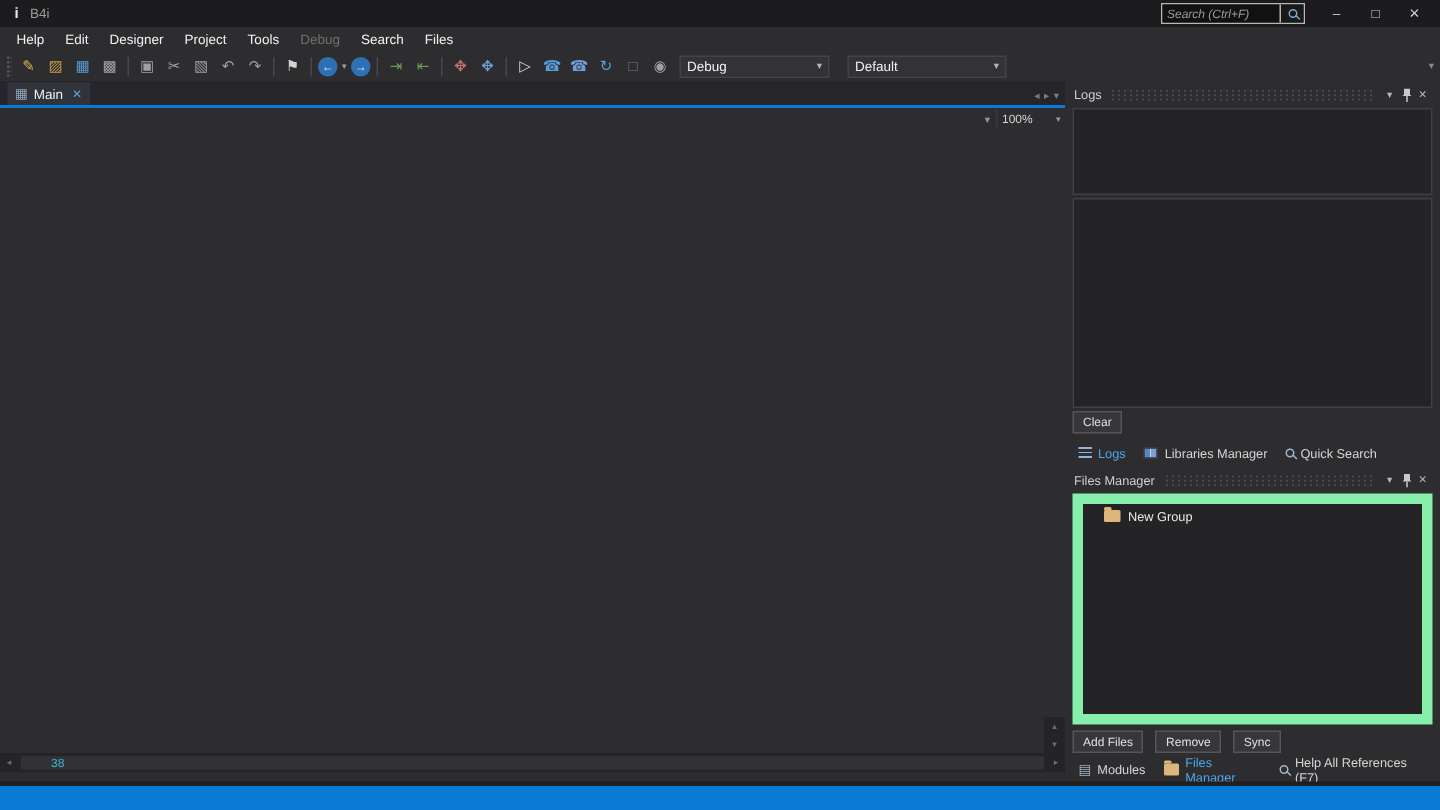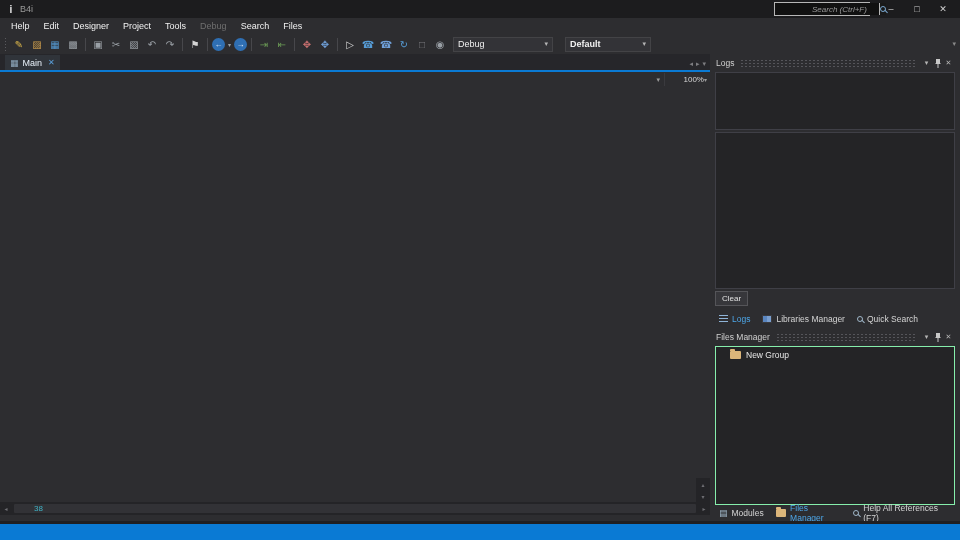--- a/index.html
+++ b/index.html
@@ -4,21 +4,21 @@
 <style>
   html,body{margin:0;padding:0;background:#1a1a1a;}
   *{box-sizing:border-box;font-family:"Liberation Sans","DejaVu Sans",sans-serif;}
   .window{width:960px;height:540px;background:#2d2d30;position:relative;overflow:hidden;display:flex;flex-direction:column;}
 
   
   .titlebar{height:18px;background:#1c1c1e;display:flex;align-items:center;padding:0 4px;flex:0 0 auto;}
   .app-icon{color:#e8e8e8;font-size:10px;font-weight:bold;width:14px;text-align:center;}
   .app-title{color:#9a9a9a;font-size:9px;margin-left:2px;flex:0 0 auto;}
   .titlebar-spacer{flex:1;}
-  .search-wrap{display:flex;align-items:center;border:1px solid #b7b7b7;background:#111;height:14px;width:96px;padding-left:34px;}
+  .search-wrap{display:flex;align-items:center;border:1px solid #b7b7b7;background:#111;height:14px;width:96px;}
   .search-wrap input{flex:1;background:#111;border:none;outline:none;color:#cfcfcf;font-size:8px;padding:0 3px;width:70px;height:12px;}
   .search-wrap input::placeholder{color:#9a9a9a;font-style:italic;}
   .search-btn{width:16px;height:12px;border-left:1px solid #b7b7b7;background:#191919;display:flex;align-items:center;justify-content:center;color:#7aa7cf;}
   .magnifier{position:relative;width:6px;height:6px;border:1.4px solid currentColor;border-radius:50%;display:inline-block;}
   .magnifier::after{content:"";position:absolute;width:4px;height:1.4px;background:currentColor;transform:rotate(45deg);right:-3px;bottom:-1px;}
   .win-controls{display:flex;margin-left:8px;}
   .win-btn{width:26px;height:16px;color:#cfcfcf;font-size:9px;display:flex;align-items:center;justify-content:center;cursor:default;}
 
   
   .menubar{height:16px;display:flex;align-items:center;padding:0 4px;flex:0 0 auto;}
@@ -31,21 +31,21 @@
   .tbi{width:16px;height:16px;display:flex;align-items:center;justify-content:center;font-size:10px;color:#9aa0a6;margin:0 1px;}
   .tsep{width:1px;height:13px;background:#47474b;margin:0 3px;}
   .ic-yellow{color:#d9b44a;} .ic-orange{color:#c99a4b;} .ic-blue{color:#569cd6;}
   .ic-green{color:#6a9955;} .ic-red{color:#c97070;} .ic-lblue{color:#6f9fd8;}
   .ic-light{color:#d4d4d4;} .ic-dim{color:#7a7a7e;}
   .nav-circle{width:13px;height:13px;border-radius:50%;background:#2f6fb3;color:#e6f0fa;font-size:8px;display:flex;align-items:center;justify-content:center;margin:0 1px;}
   .mini-caret{font-size:6px;color:#9aa0a6;width:7px;text-align:center;}
   .combo{height:15px;background:#333337;border:1px solid #434346;color:#f1f1f1;font-size:9px;display:flex;align-items:center;padding:0 4px;margin:0 8px 0 4px;}
   .combo .val{flex:1;}
   .combo .caret{font-size:7px;color:#b5b5b5;margin-left:6px;}
-  .combo.w1{width:100px;} .combo.w2{width:86px;font-weight:bold;}
+  .combo.w1{width:100px;} .combo.w2{width:106px;}
   .overflow{margin-left:auto;color:#8a8a8a;font-size:7px;padding-right:2px;}
 
   
   .main{flex:1;display:flex;min-height:0;}
   .editor-col{width:710px;display:flex;flex-direction:column;flex:0 0 auto;}
   .splitter{width:3px;background:#2d2d30;flex:0 0 auto;}
   .right-col{flex:1;display:flex;flex-direction:column;padding:2px 4px 0 1px;min-height:0;}
 
   
   .tabstrip{height:16px;background:#26262a;display:flex;align-items:flex-end;flex:0 0 auto;}
@@ -53,21 +53,21 @@
   .tab-icon{color:#8fa8bc;font-size:9px;margin-right:4px;}
   .tab-label{color:#e8f1fa;font-size:9px;margin-right:6px;}
   .tab-close{color:#5aa0dc;font-size:8px;}
   .tabstrip-controls{margin-left:auto;display:flex;align-items:center;gap:3px;padding:0 4px 2px 0;color:#7d7d81;font-size:7px;}
   .blue-line{height:2px;background:#0a7ad4;flex:0 0 auto;}
 
   
   .editor-toolbar{height:15px;display:flex;align-items:center;flex:0 0 auto;background:#2d2d30;}
   .region-combo{flex:1;display:flex;justify-content:flex-end;align-items:center;color:#9a9a9a;font-size:7px;padding-right:4px;}
   .zoom-combo{width:46px;height:13px;display:flex;align-items:center;color:#d5d5d5;font-size:8px;border-left:1px solid #3a3a3e;padding:0 3px;}
-  .zoom-combo .val{flex:1;text-align:right;}
+  .zoom-combo .val{flex:1;text-align:left;}
   .zoom-combo .caret{font-size:6px;color:#9a9a9a;}
 
   
   .editor-wrap{flex:1;display:flex;flex-direction:column;min-height:0;}
   .editor-row{flex:1;display:flex;min-height:0;align-items:flex-end;}
   .gutter-a{width:8px;background:#29292c;flex:0 0 auto;}
   .gutter-b{width:14px;background:#3a3a3e;flex:0 0 auto;}
   .code-area{flex:1;background:#1a1a1c;position:relative;font-family:"DejaVu Sans Mono","Liberation Mono",monospace;}
   .code-line{position:absolute;top:2px;left:12px;font-size:8px;color:#3fb3c6;}
   .vscroll{width:14px;background:#242427;display:flex;flex-direction:column;flex:0 0 auto;position:relative;}
@@ -96,21 +96,21 @@
   .books-icon{width:10px;height:8px;background:linear-gradient(to right,#5a86c0 0 45%,#cfd4da 45% 55%,#7a9fd0 55% 100%);border:1px solid #3a3a3e;}
   .modules-icon{color:#9fb6c8;font-size:9px;}
   .refs-icon{color:#9fb6c8;display:inline-flex;}
   .folder{width:11px;height:8px;background:#dcb67a;border-radius:1px;position:relative;display:inline-block;}
   .folder::before{content:"";position:absolute;top:-2px;left:0;width:5px;height:2px;background:#dcb67a;border-radius:1px 1px 0 0;}
 
   .filter-row{height:18px;display:flex;align-items:center;flex:0 0 auto;margin:2px 1px 0 1px;border:1px solid #55555a;background:#1d1d1f;}
   .filter-row input{flex:1;background:transparent;border:none;outline:none;color:#cfcfcf;font-size:8.5px;padding:0 4px;min-width:0;}
   .filter-row input::placeholder{color:#8a8a8a;font-style:italic;}
   .filter-btn{width:18px;height:100%;display:flex;align-items:center;justify-content:center;color:#4da0e0;border-left:1px solid #3a3a3e;background:#2a2a2e;}
-  .tree-box{flex:1;background:#242426;border:1px solid #86efac;margin:2px 1px 0 1px;min-height:0;padding-top:2px;}
+  .tree-box{flex:1;background:#242426;border:7px solid #86efac;margin:2px 1px 0 1px;min-height:0;padding-top:2px;}
   .tree-item{display:flex;align-items:center;gap:5px;padding:1px 4px 1px 14px;}
   .tree-item .label{color:#e8e8e8;font-size:8.5px;}
   .fm-buttons{height:22px;display:flex;align-items:center;flex:0 0 auto;padding:3px 1px;}
 
   
   .status-gap{height:3px;background:#1f1f22;flex:0 0 auto;}
   .statusbar{height:16px;background:#0a7ad4;flex:0 0 auto;}
 </style>
 </head>
 <body>
@@ -285,20 +285,25 @@
             </svg>
         </span>
         <span class="ph-btn">✕</span>
       </div>
       <div class="tree-box">
         <div class="tree-item">
           <span class="folder"></span>
           <span class="label">New Group</span>
         </div>
       </div>
+      <div class="fm-buttons">
+        <span class="btn">Add Files</span>
+        <span class="btn">Remove</span>
+        <span class="btn">Sync</span>
+      </div>
 
       <div class="panel-tabs">
         <span class="ptab">
           <span class="modules-icon">▤</span>
           <span>Modules</span>
         </span>
         <span class="ptab active">
           <span class="folder"></span>
           <span>Files Manager</span>
         </span>

